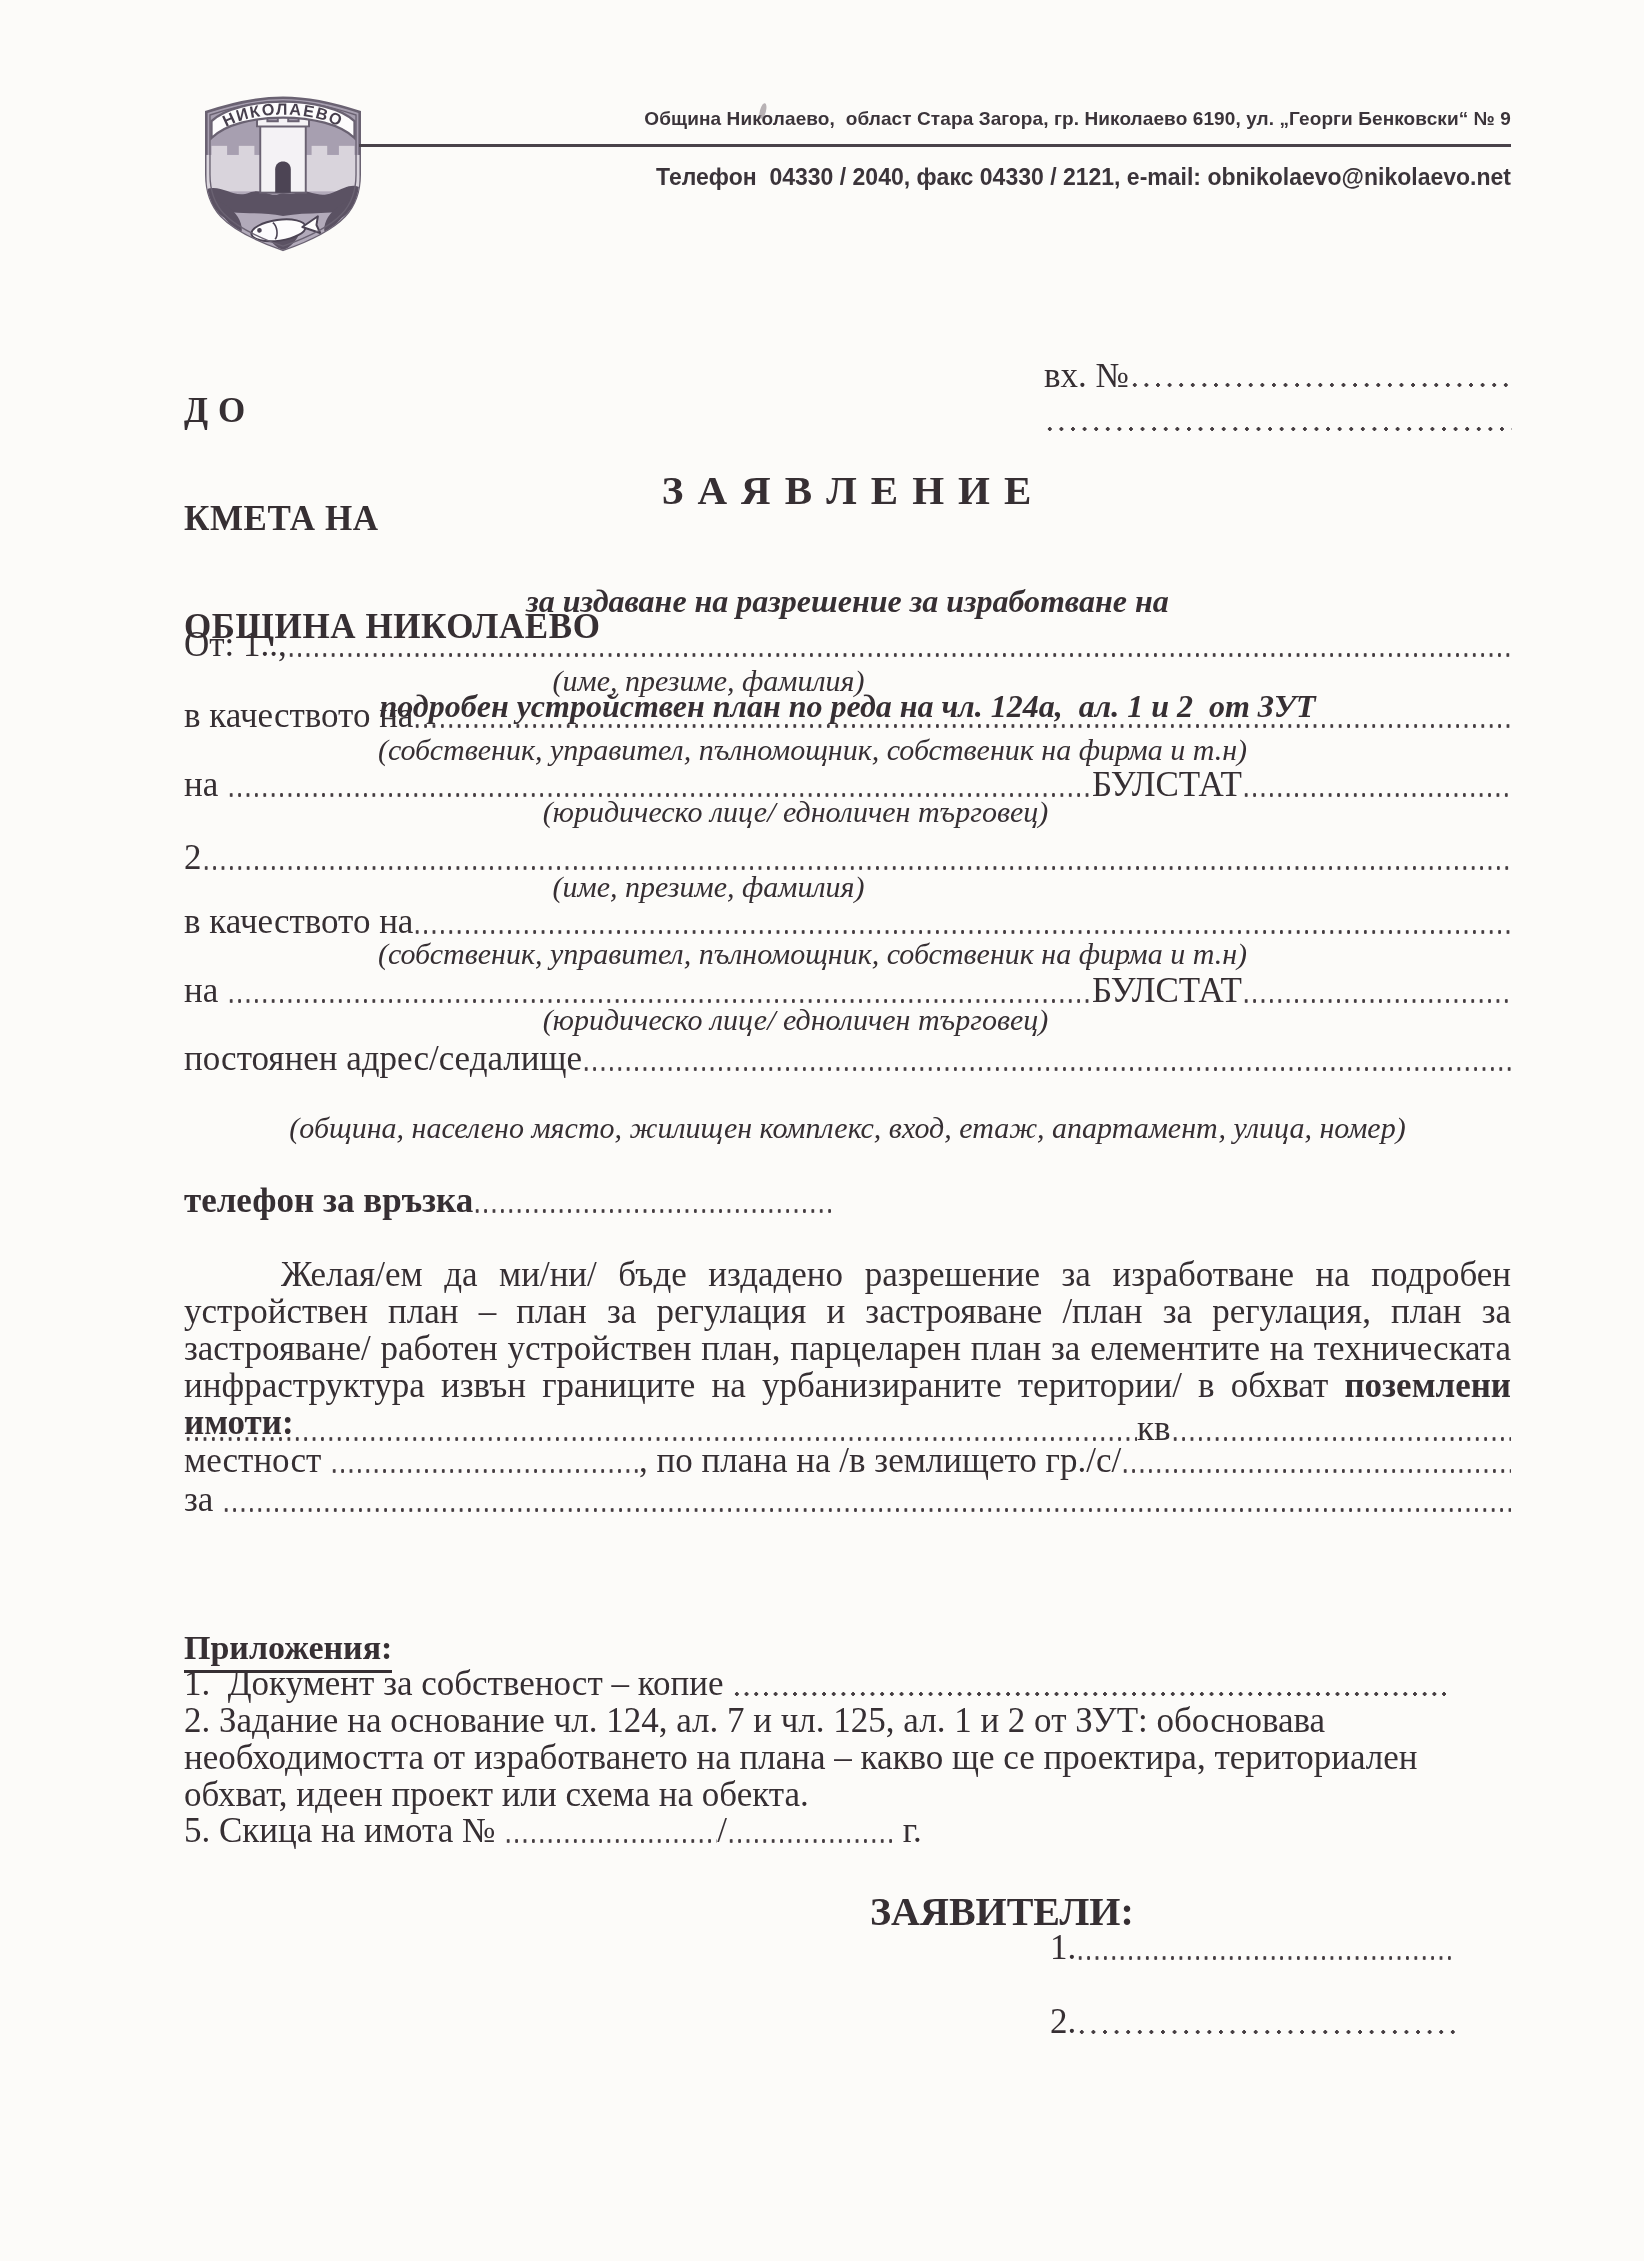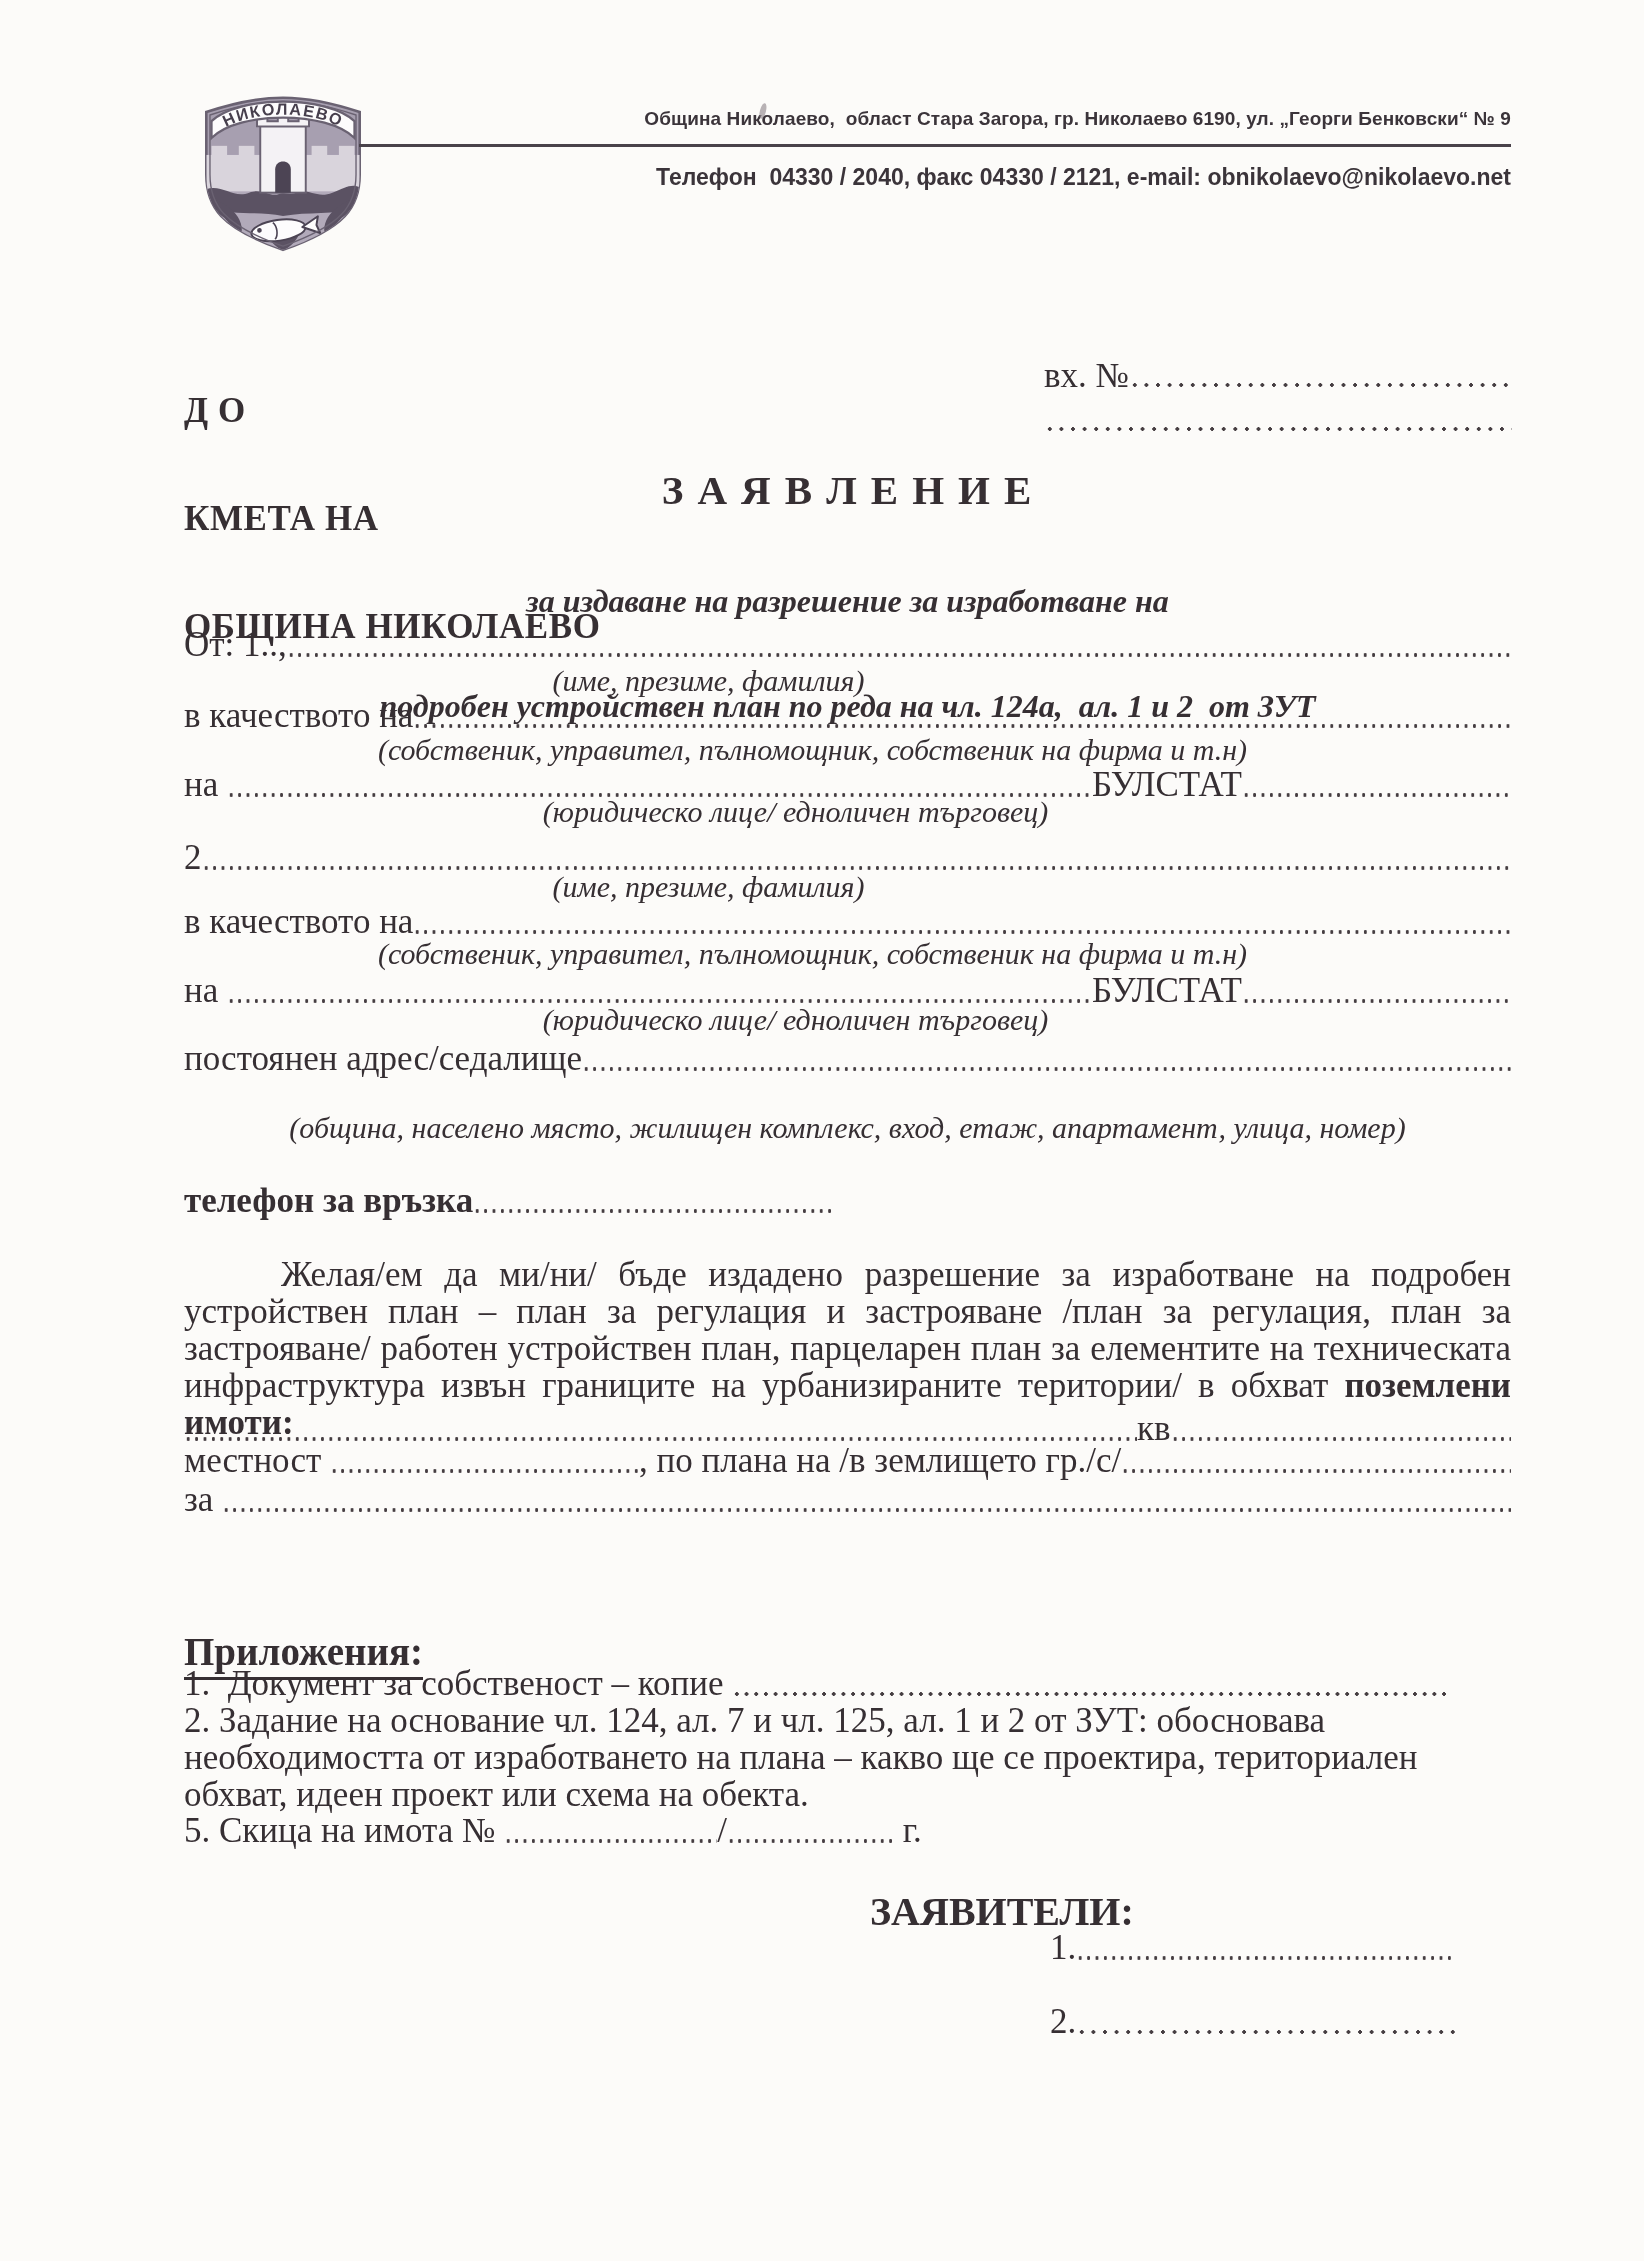--- a/index.html
+++ b/index.html
@@ -37,21 +37,21 @@
         background-image:radial-gradient(circle,#463e42 1.7px,transparent 1.8px);
         background-size:8.4px 3.9px;background-repeat:repeat-x;
         background-position:left bottom 6.4px;}
   .fill.m{background-size:9.7px 3.9px;}
   .fill.w{background-size:11.6px 3.9px;}
   .fx{flex:0 0 auto;}
   .hint{position:absolute;left:184px;width:1327px;text-align:center;
         font-style:italic;font-size:30px;line-height:32px;white-space:pre;}
   .para{position:absolute;left:184px;top:1256px;width:1327px;font-size:35px;
         line-height:37px;text-align:justify;text-indent:97px;}
-  .attach-title{position:absolute;left:184px;top:1629px;font-size:39px;font-weight:bold;}
+  .attach-title{position:absolute;left:184px;top:1629px;font-size:34px;font-weight:bold;}
   .attach-title span{display:inline-block;border-bottom:3.2px solid #362f33;padding-bottom:2.6px;}
   .block{position:absolute;left:184px;width:1327px;font-size:35px;line-height:37px;}
   .appl-title{position:absolute;left:870px;top:1888px;font-size:40px;font-weight:bold;white-space:pre;}
   .app{position:absolute;left:1050px;width:405px;display:flex;align-items:flex-end;
        font-size:35px;line-height:37px;}
 </style>
 </head>
 <body>
 
 <div class="page">

